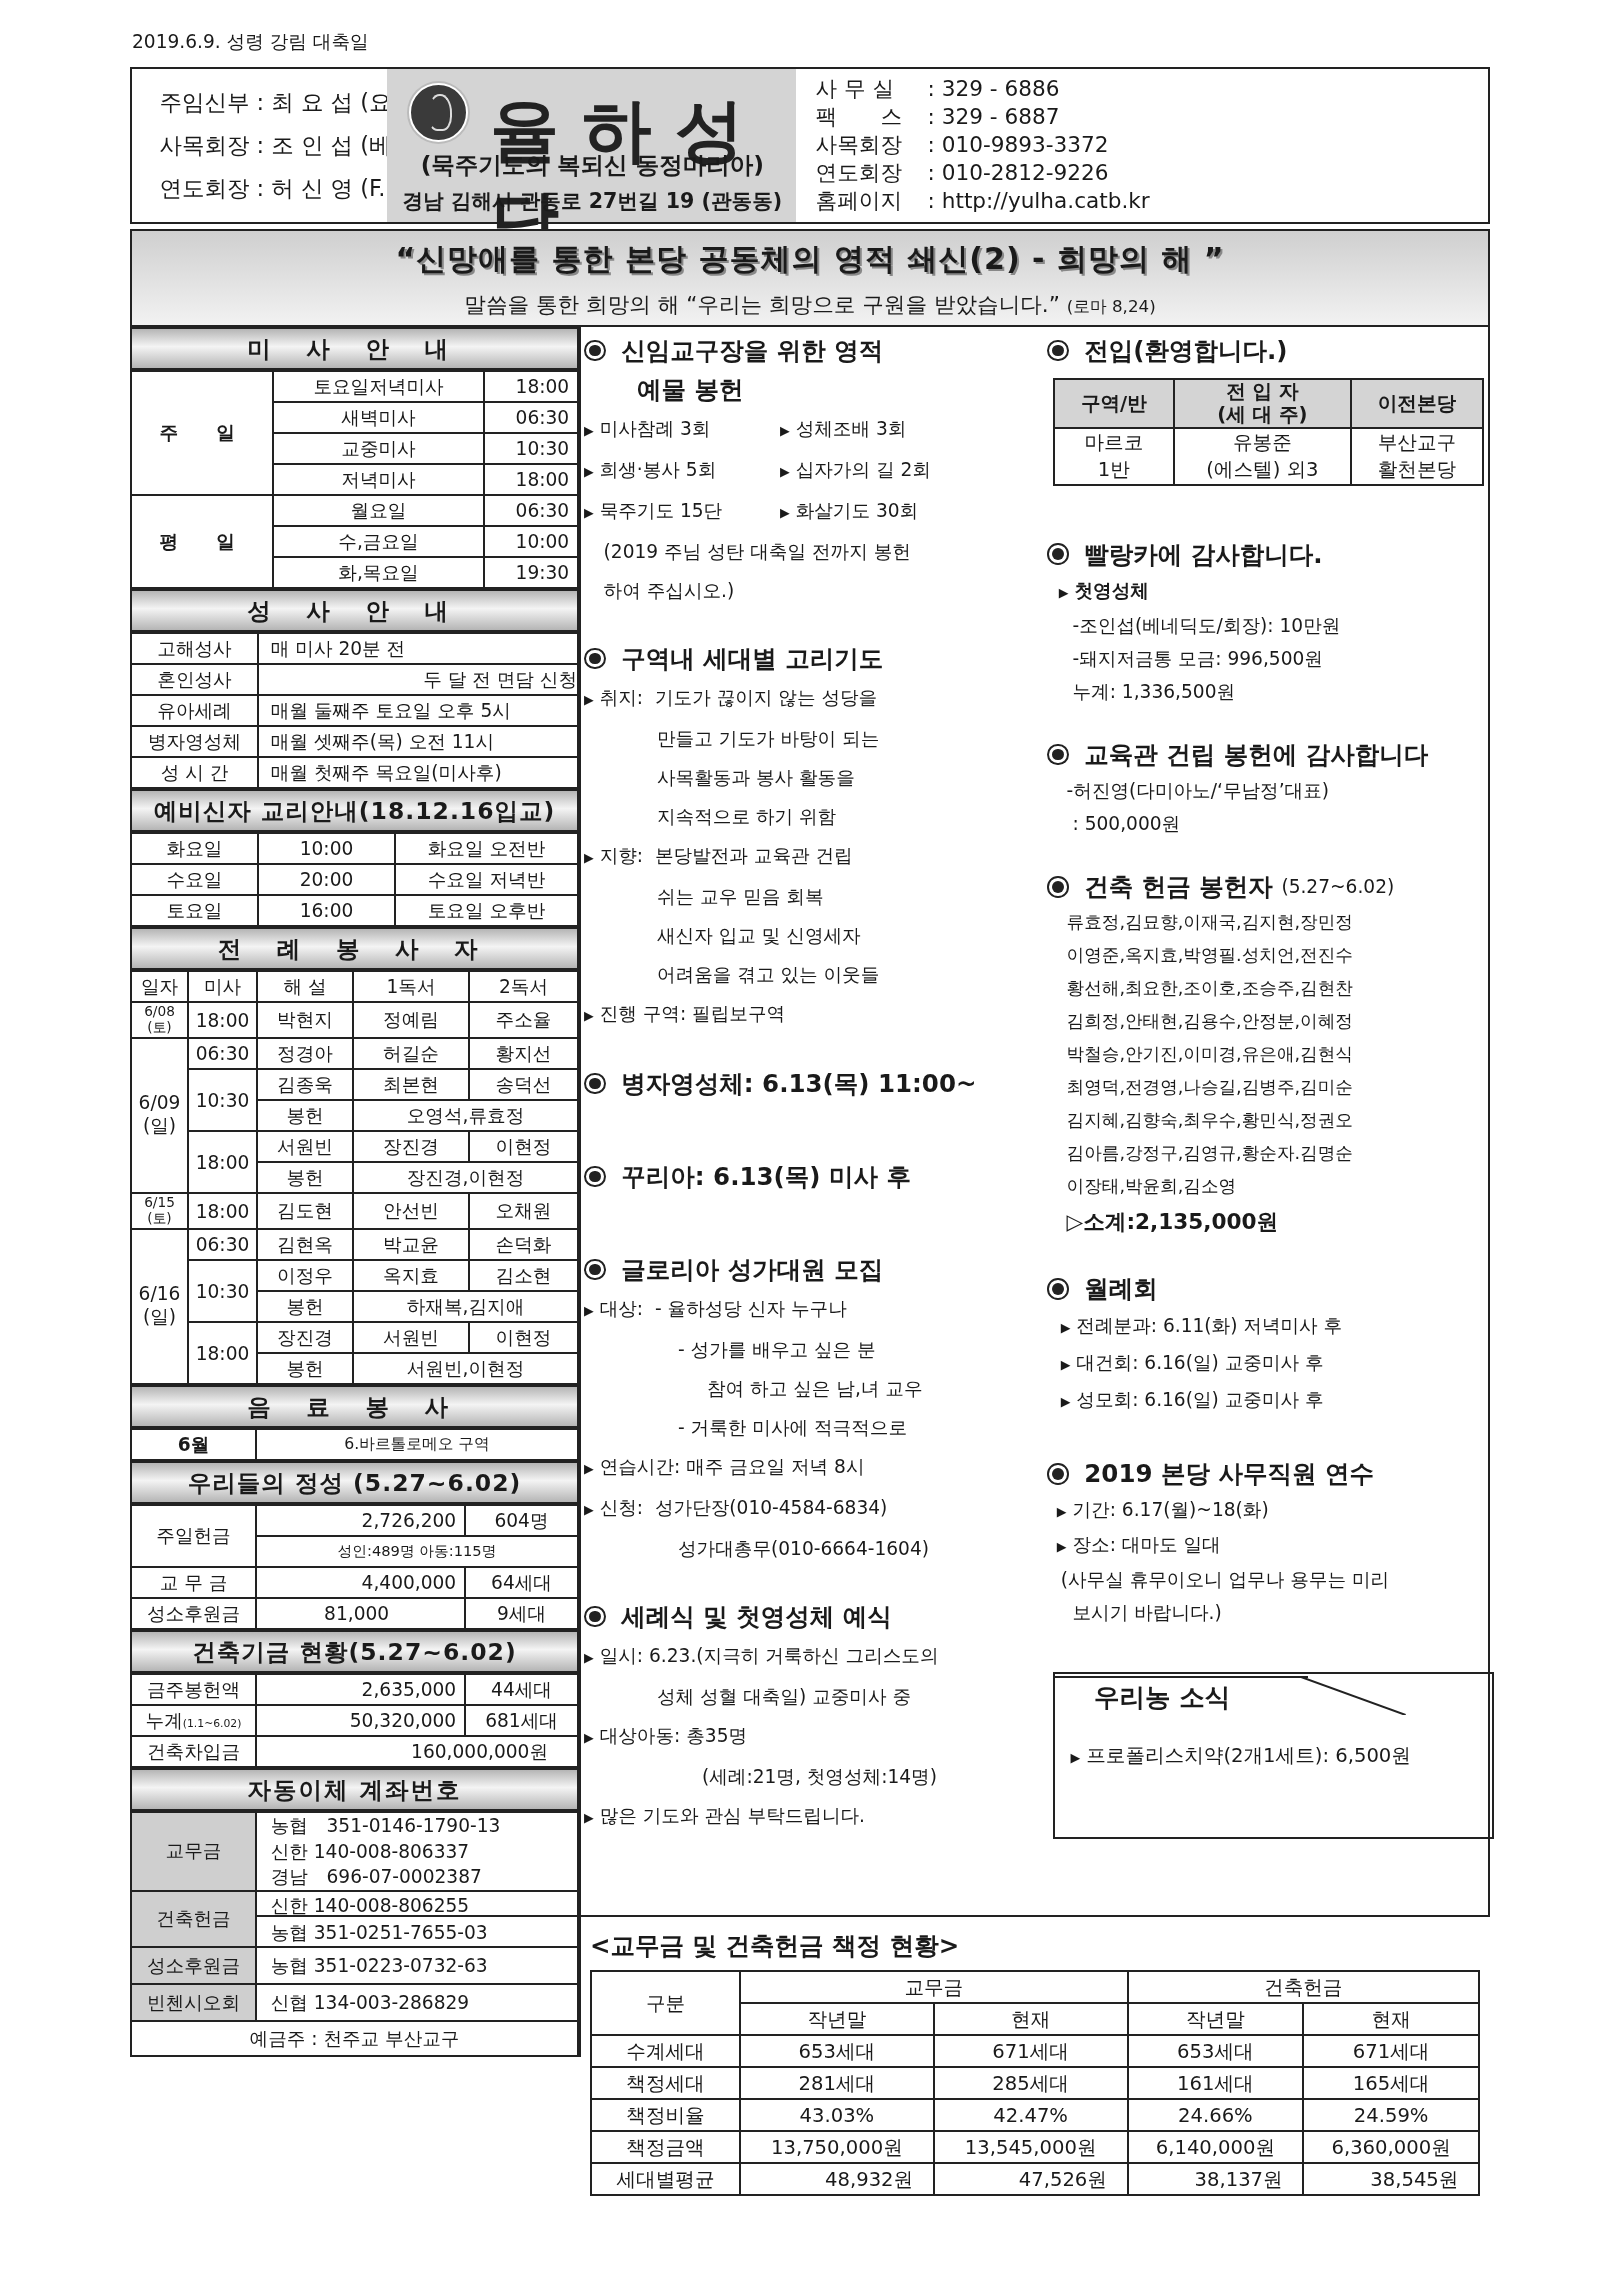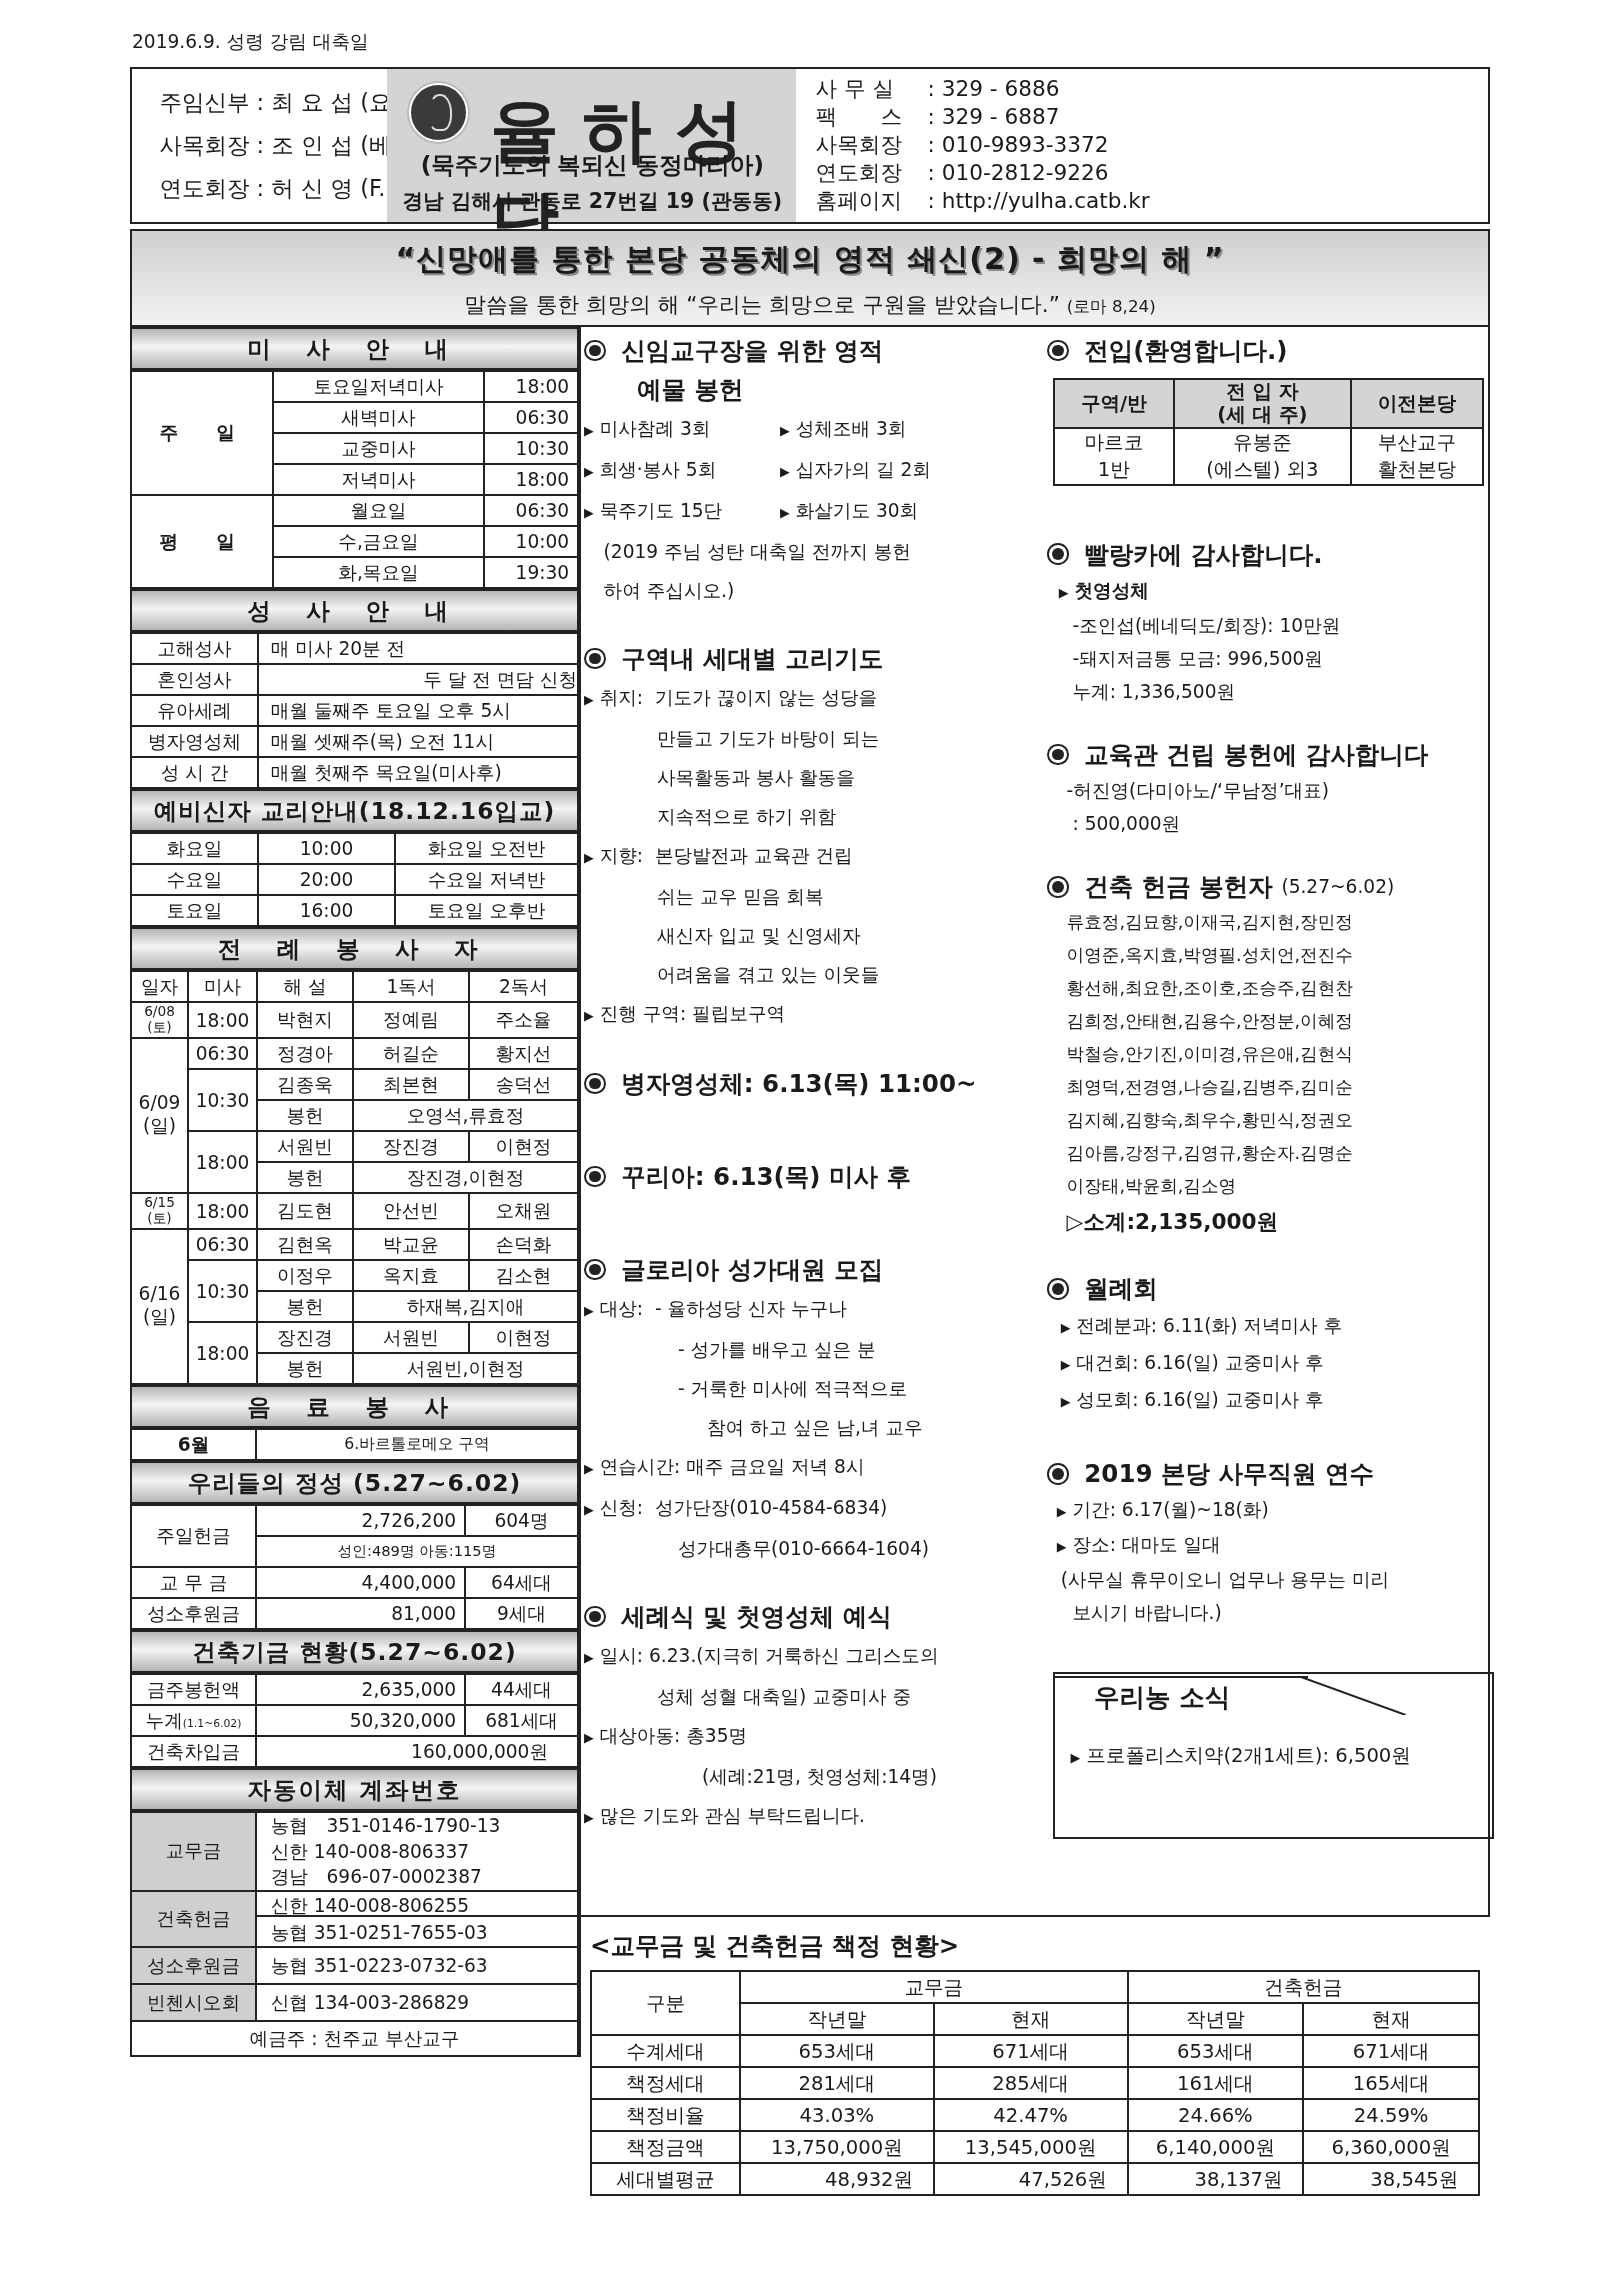--- a/index.html
+++ b/index.html
@@ -269,21 +269,21 @@
     <tr>
           <td colspan="2" class="small" style="font-size:14.7px!important">성인:489명 아동:115명</td>
         </tr>
     <tr>
           <td>교 무 금</td>
           <td style="text-align:right;padding-right:7.8px">4,400,000</td>
           <td>64세대</td>
         </tr>
     <tr>
           <td>성소후원금</td>
-          <td style="text-align:right;padding-right:7.8px">81,000</td>
+          <td style="text-align:center;padding-right:7.8px">81,000</td>
           <td>9세대</td>
         </tr>
   </tbody>
     </table>
   <div class="sec-head tight">건축기금 현황(5.27~6.02)</div>
   <table class="lt">
     <tbody>
         <tr>
           <td style="width:125px">금주봉헌액</td>
           <td style="text-align:right;padding-right:7.8px">2,635,000</td>
@@ -377,22 +377,22 @@
       <span>꾸리아: 6.13(목) 미사 후</span>
     </div>
 
   <div style="margin-top:54px">
     <div class="h2">
         <span class="bullet-circ"></span>
         <span>글로리아 성가대원 모집</span>
       </div>
     <div class="txt"><span class="tri">▶</span><span>대상:</span>&nbsp;&nbsp;<span>- 율하성당 신자 누구나</span></div>
     <div class="txt ind2">- 성가를 배우고 싶은 분</div>
+    <div class="txt" style="padding-left:123px">참여 하고 싶은 남,녀 교우</div>
     <div class="txt ind2">- 거룩한 미사에 적극적으로</div>
-    <div class="txt" style="padding-left:123px">참여 하고 싶은 남,녀 교우</div>
     <div class="txt"><span class="tri">▶</span><span>연습시간: 매주 금요일 저녁 8시</span></div>
     <div class="txt"><span class="tri">▶</span><span>신청:</span>&nbsp;&nbsp;<span>성가단장(010-4584-6834)</span></div>
     <div class="txt ind2">성가대총무(010-6664-1604)</div>
   </div>
 
   <div style="margin-top:29px">
     <div class="h2">
         <span class="bullet-circ"></span>
         <span>세례식 및 첫영성체 예식</span>
       </div>

